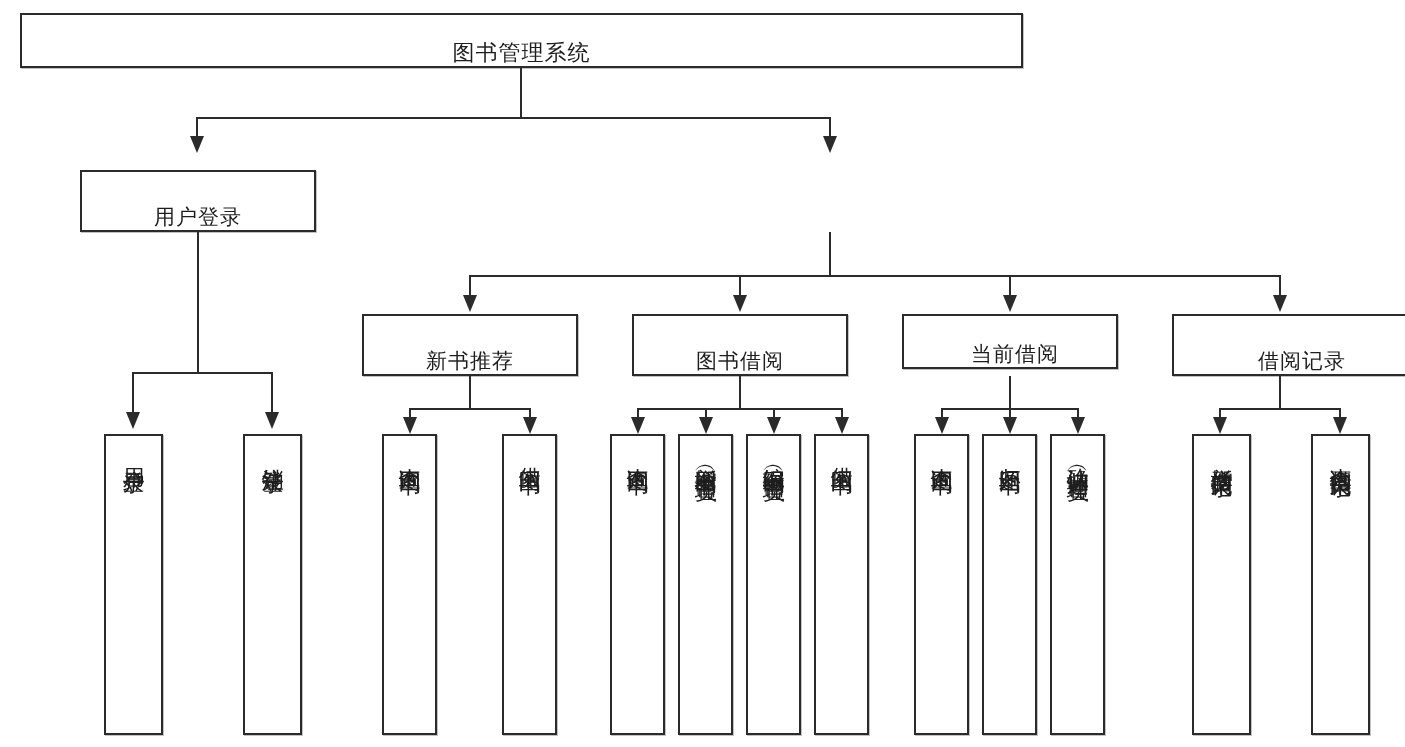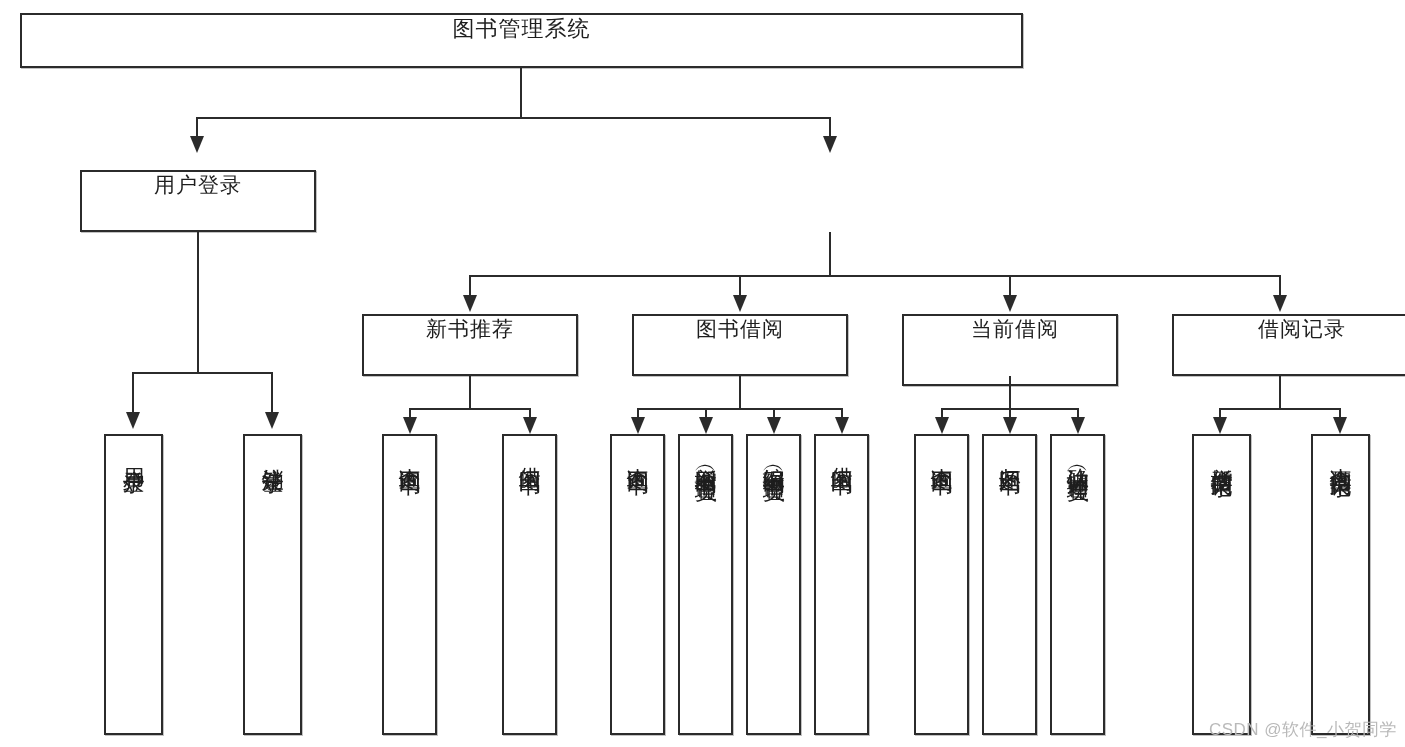--- a/index.html
+++ b/index.html
@@ -17,21 +17,21 @@
     height: 747px;
     background: #ffffff;
     overflow: hidden;
   }
   .node {
     position: absolute;
     box-sizing: border-box;
     border: 2px solid #2b2b2b;
     background: #ffffff;
     display: flex;
-    align-items: flex-start;
+    align-items: flex-end;
     justify-content: center;
     box-shadow: 1px 1px 0 rgba(120,120,120,0.45);
   }
   .node-label {
     font-size: 21px;
     line-height: 1.25;
     letter-spacing: 1px;
     color: #1e1e1e;
     white-space: nowrap;
     text-align: center;
@@ -112,21 +112,21 @@
   <div class="arrow" style="left:733px; top:295px;"></div>
   <div class="arrow" style="left:1003px; top:295px;"></div>
   <div class="arrow" style="left:1273px; top:295px;"></div>
 
   <div class="node" style="left:632px; top:314px; width:216px; height:62px;">
     <span class="node-label">图书借阅</span>
   </div>
   <div class="node" style="left:362px; top:314px; width:216px; height:62px;">
     <span class="node-label">新书推荐</span>
   </div>
-  <div class="node" style="left:902px; top:314px; width:216px; height:72px;padding-left:10px;">
+  <div class="node" style="left:902px; top:314px; width:216px; height:55px;padding-left:10px;">
     <span class="node-label">当前借阅</span>
   </div>
   <div class="node" style="left:1172px; top:314px; width:260px; height:62px;">
     <span class="node-label">借阅记录</span>
   </div>
 
   <div class="edge v" style="left:469px; top:376px; height:33px;"></div>
   <div class="edge h" style="left:409px; top:408px; width:122px;"></div>
   <div class="edge v" style="left:409px; top:408px; height:9px;"></div>
   <div class="edge v" style="left:529px; top:408px; height:9px;"></div>
@@ -197,15 +197,14 @@
     <span class="node-label">确认归还（管理员）</span>
   </div>
 
   <div class="node leaf" style="left:1192px; top:434px; width:59px; height:301px;">
     <span class="node-label">新增借阅记录</span>
   </div>
   <div class="node leaf" style="left:1311px; top:434px; width:59px; height:301px;">
     <span class="node-label">查询借阅记录</span>
   </div>
 
-  <div id="watermark">CSDN @软件_小贺同学</div>
 
 </div>
 
 </body></html>

